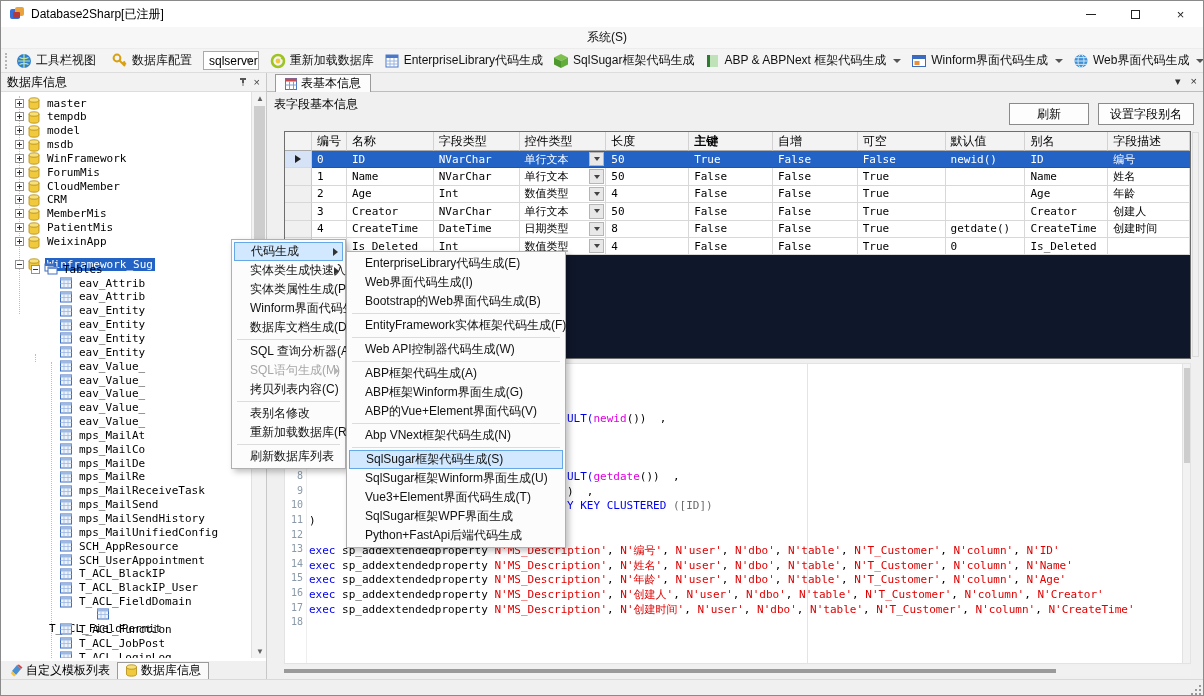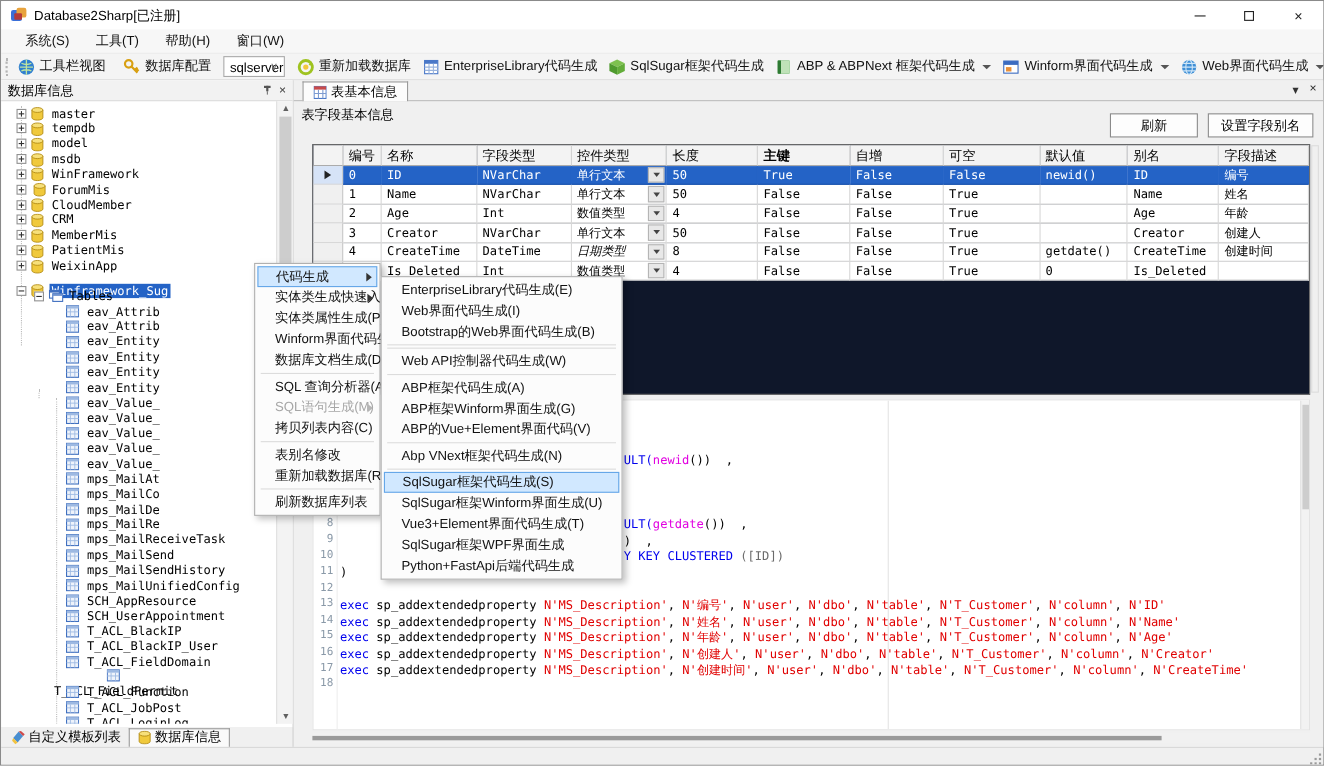--- a/index.html
+++ b/index.html
@@ -9,21 +9,21 @@
   
   .titlebar { position:absolute; left:0; top:0; width:100%; height:26px; background:#ffffff; display:flex; align-items:center; }
   .app-icon { width:16px; height:16px; margin:0 6px 0 8px; }
   .tb-title { font-size:12px; color:#000; }
   .tb-controls { position:absolute; right:0; top:0; height:26px; display:flex; }
   .tbtn { width:45px; height:26px; display:flex; align-items:center; justify-content:center; color:#222; font-size:13px; }
   .glyph-min { width:10px; height:0; border-top:1px solid #222; }
   .glyph-max { width:9px; height:9px; border:1px solid #222; }
 
   
-  .menubar { position:absolute; left:0; top:26px; width:100%; height:22px; background:#f7f7f7; display:flex; align-items:center; padding-left:10px; border-bottom:1px solid #ececec; }
+  .menubar { position:absolute; left:0; top:26px; width:100%; height:22px; background:#f7f7f7; display:flex; align-items:center; padding-left:10px; border-bottom:1px solid #ececec;flex-direction:column; }
   .mitem { font-size:12px; color:#111; padding:2px 12px; }
 
   
   .toolbar { position:absolute; left:0; top:48px; width:100%; height:24px; background:#f4f4f4; border-bottom:1px solid #ddd; display:flex; align-items:center; }
   .tgrip { width:4px; height:16px; margin:0 4px; border-left:2px dotted #b5b5b5; }
   .titem { display:flex; align-items:center; gap:4px; padding:2px 5px; font-size:12px; color:#111; white-space:nowrap; }
   .tsep { width:1px; height:16px; background:#cfcfcf; margin:0 3px; }
   .ticon { width:16px; height:16px; flex:0 0 16px; }
   .dd-arrow { width:0; height:0; border-left:4px solid transparent; border-right:4px solid transparent; border-top:4px solid #555; margin-left:3px; }
   .combo { width:104px; height:19px; background:#fff; border:1px solid #a9a9a9; display:flex; align-items:center; font-size:12px; padding-left:5px; position:relative; margin:0 6px; }
@@ -257,21 +257,21 @@
           <span class="tlabel">msdb</span>
         </div>
         <div class="trow" style="top: 59.4px; left: 14px;">
           <div class="texp plus"></div>
           <div class="tico"><svg width="12" height="13" viewBox="0 0 12 13">
               <path d="M1 3 v7 a5 2.2 0 0 0 10 0 v-7" fill="#f0c93c" stroke="#b28a12" stroke-width="0.8"></path>
               <ellipse cx="6" cy="3" rx="5" ry="2.2" fill="#f7e07a" stroke="#b28a12" stroke-width="0.8"></ellipse>
             </svg></div>
           <span class="tlabel">WinFramework</span>
         </div>
-        <div class="trow" style="top: 73.25px; left: 14px; text-align: right;">
+        <div class="trow" style="top: 73.25px; left: 14px;">
           <div class="texp plus"></div>
           <div class="tico"><svg width="12" height="13" viewBox="0 0 12 13">
               <path d="M1 3 v7 a5 2.2 0 0 0 10 0 v-7" fill="#f0c93c" stroke="#b28a12" stroke-width="0.8"></path>
               <ellipse cx="6" cy="3" rx="5" ry="2.2" fill="#f7e07a" stroke="#b28a12" stroke-width="0.8"></ellipse>
             </svg></div>
           <span class="tlabel">ForumMis</span>
         </div>
         <div class="trow" style="top: 87.1px; left: 14px;">
           <div class="texp plus"></div>
           <div class="tico"><svg width="12" height="13" viewBox="0 0 12 13">
@@ -797,21 +797,21 @@
           <div class="gsel" style="width: 27px;"></div>
           <div class="gcell" style="width: 35px;">
             <span>4</span>
           </div>
           <div class="gcell" style="width: 87px;">
             <span>CreateTime</span>
           </div>
           <div class="gcell" style="width: 86px;">
             <span>DateTime</span>
           </div>
-          <div class="gcell" style="width: 87px; font-style: italic;">
+          <div class="gcell" style="width: 87px;">
             <span>日期类型</span>
             <div class="combo-btn"></div>
           </div>
           <div class="gcell" style="width: 83px;">
             <span>8</span>
           </div>
           <div class="gcell" style="width: 84px;">
             <span>False</span>
           </div>
           <div class="gcell" style="width: 85px;">
@@ -948,20 +948,23 @@
       <div class="mi">
         <span>EnterpriseLibrary代码生成(E)</span>
       </div>
       <div class="mi">
         <span>Web界面代码生成(I)</span>
       </div>
       <div class="mi">
         <span>Bootstrap的Web界面代码生成(B)</span>
       </div>
       <div class="msep"></div>
+      <div class="mi">
+        <span>EntityFramework实体框架代码生成(F)</span>
+      </div>
       <div class="msep"></div>
       <div class="mi">
         <span>Web API控制器代码生成(W)</span>
       </div>
       <div class="msep"></div>
       <div class="mi">
         <span>ABP框架代码生成(A)</span>
       </div>
       <div class="mi">
         <span>ABP框架Winform界面生成(G)</span>

